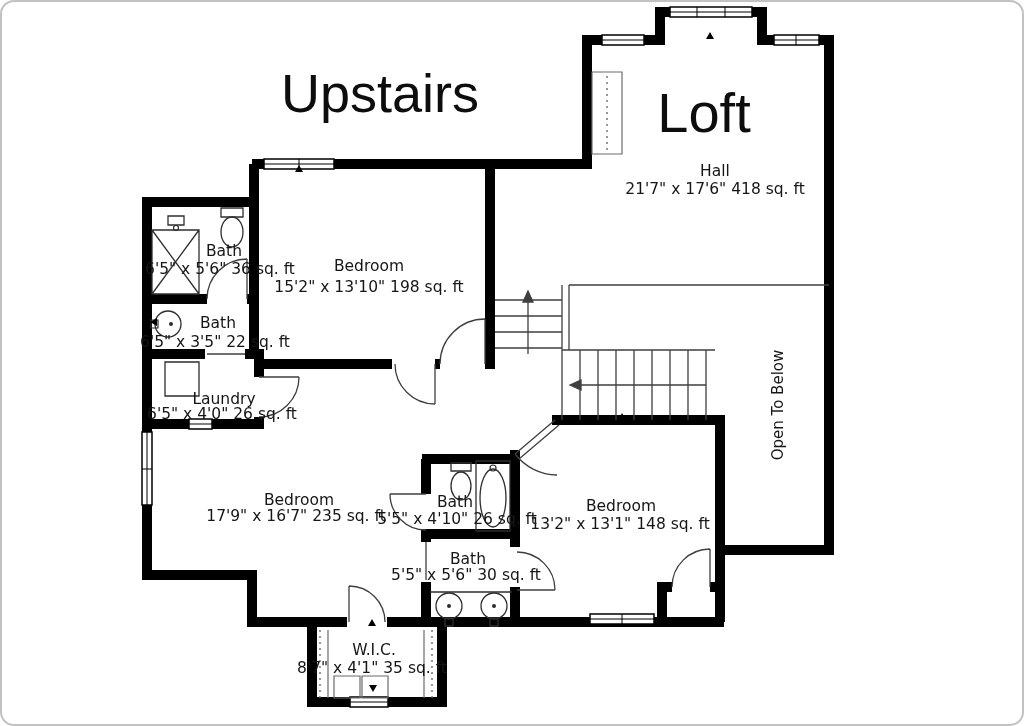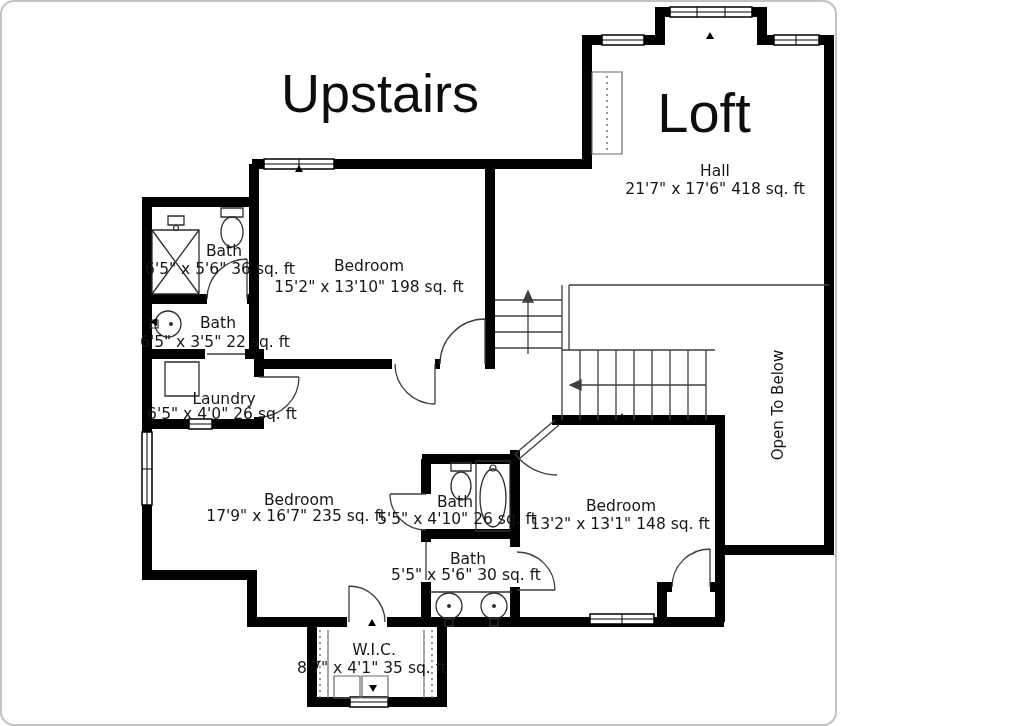--- a/index.html
+++ b/index.html
@@ -1,17 +1,17 @@
 <!DOCTYPE html>
 <html><head>
 <meta charset="utf-8">
 <style>
   html,body{margin:0;padding:0;background:#fff;}
   .frame{
-    position:relative;width:837px;height:726px;background:#ffffff;
+    position:relative;width:1024px;height:726px;background:#ffffff;
     border:2px solid #c2c2c2;border-radius:14px;box-sizing:border-box;overflow:hidden;
   }
   svg{position:absolute;left:0;top:0;}
   .title{font-family:"Liberation Sans",sans-serif;fill:#0d0d0d;}
   .roomname,.roomdims{font-family:"DejaVu Sans",sans-serif;font-size:15.5px;fill:#161616;}
   .rot{font-family:"DejaVu Sans",sans-serif;font-size:15px;fill:#161616;}
 </style>
 </head>
 <body>
 

